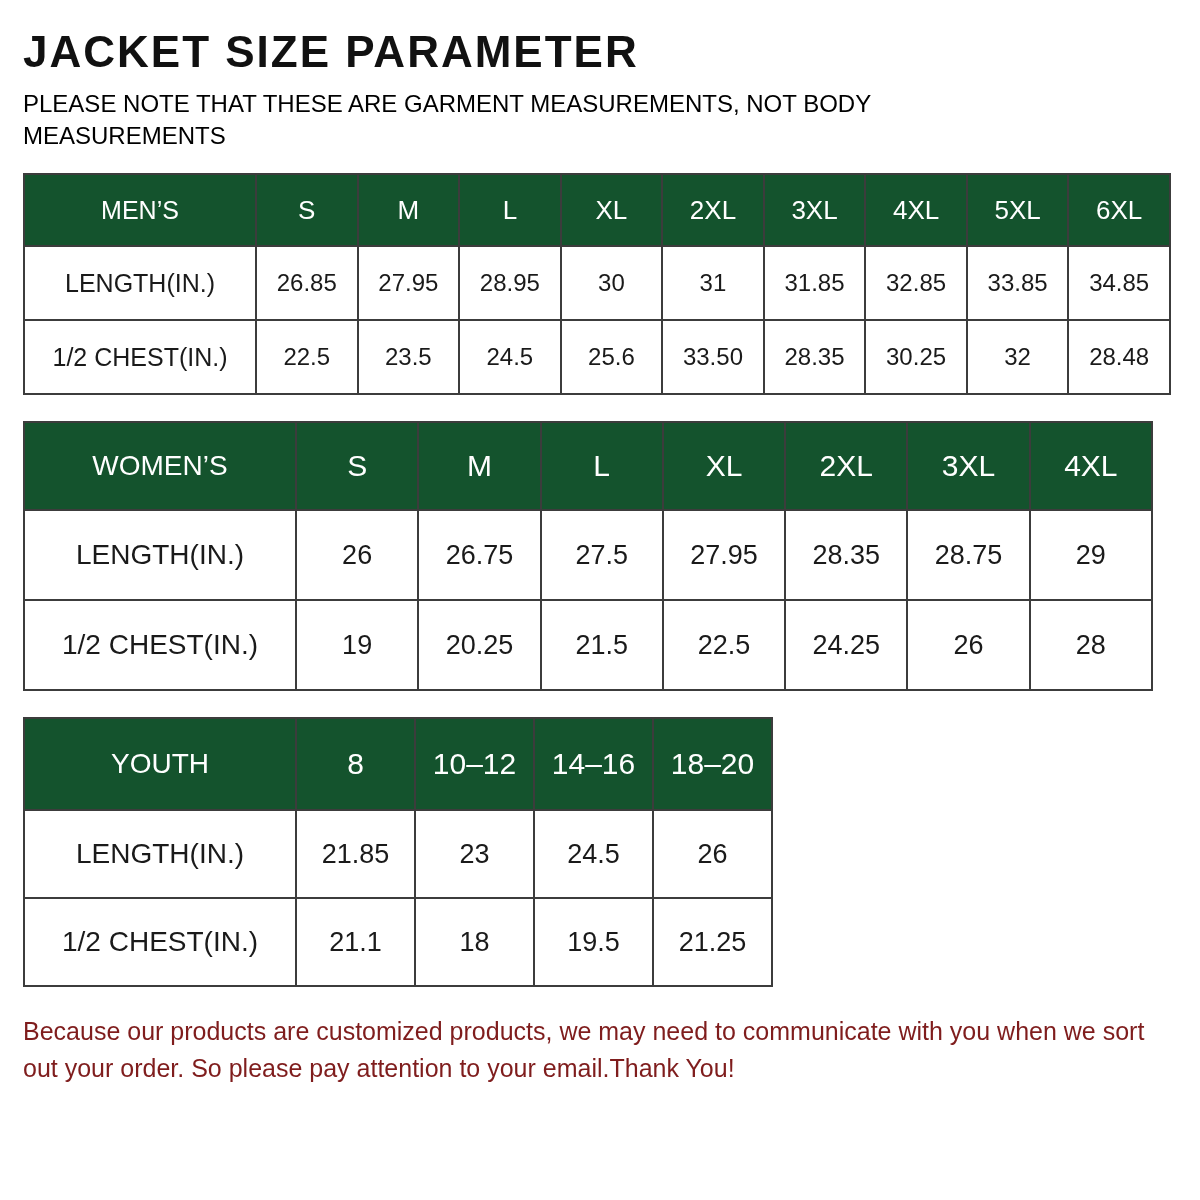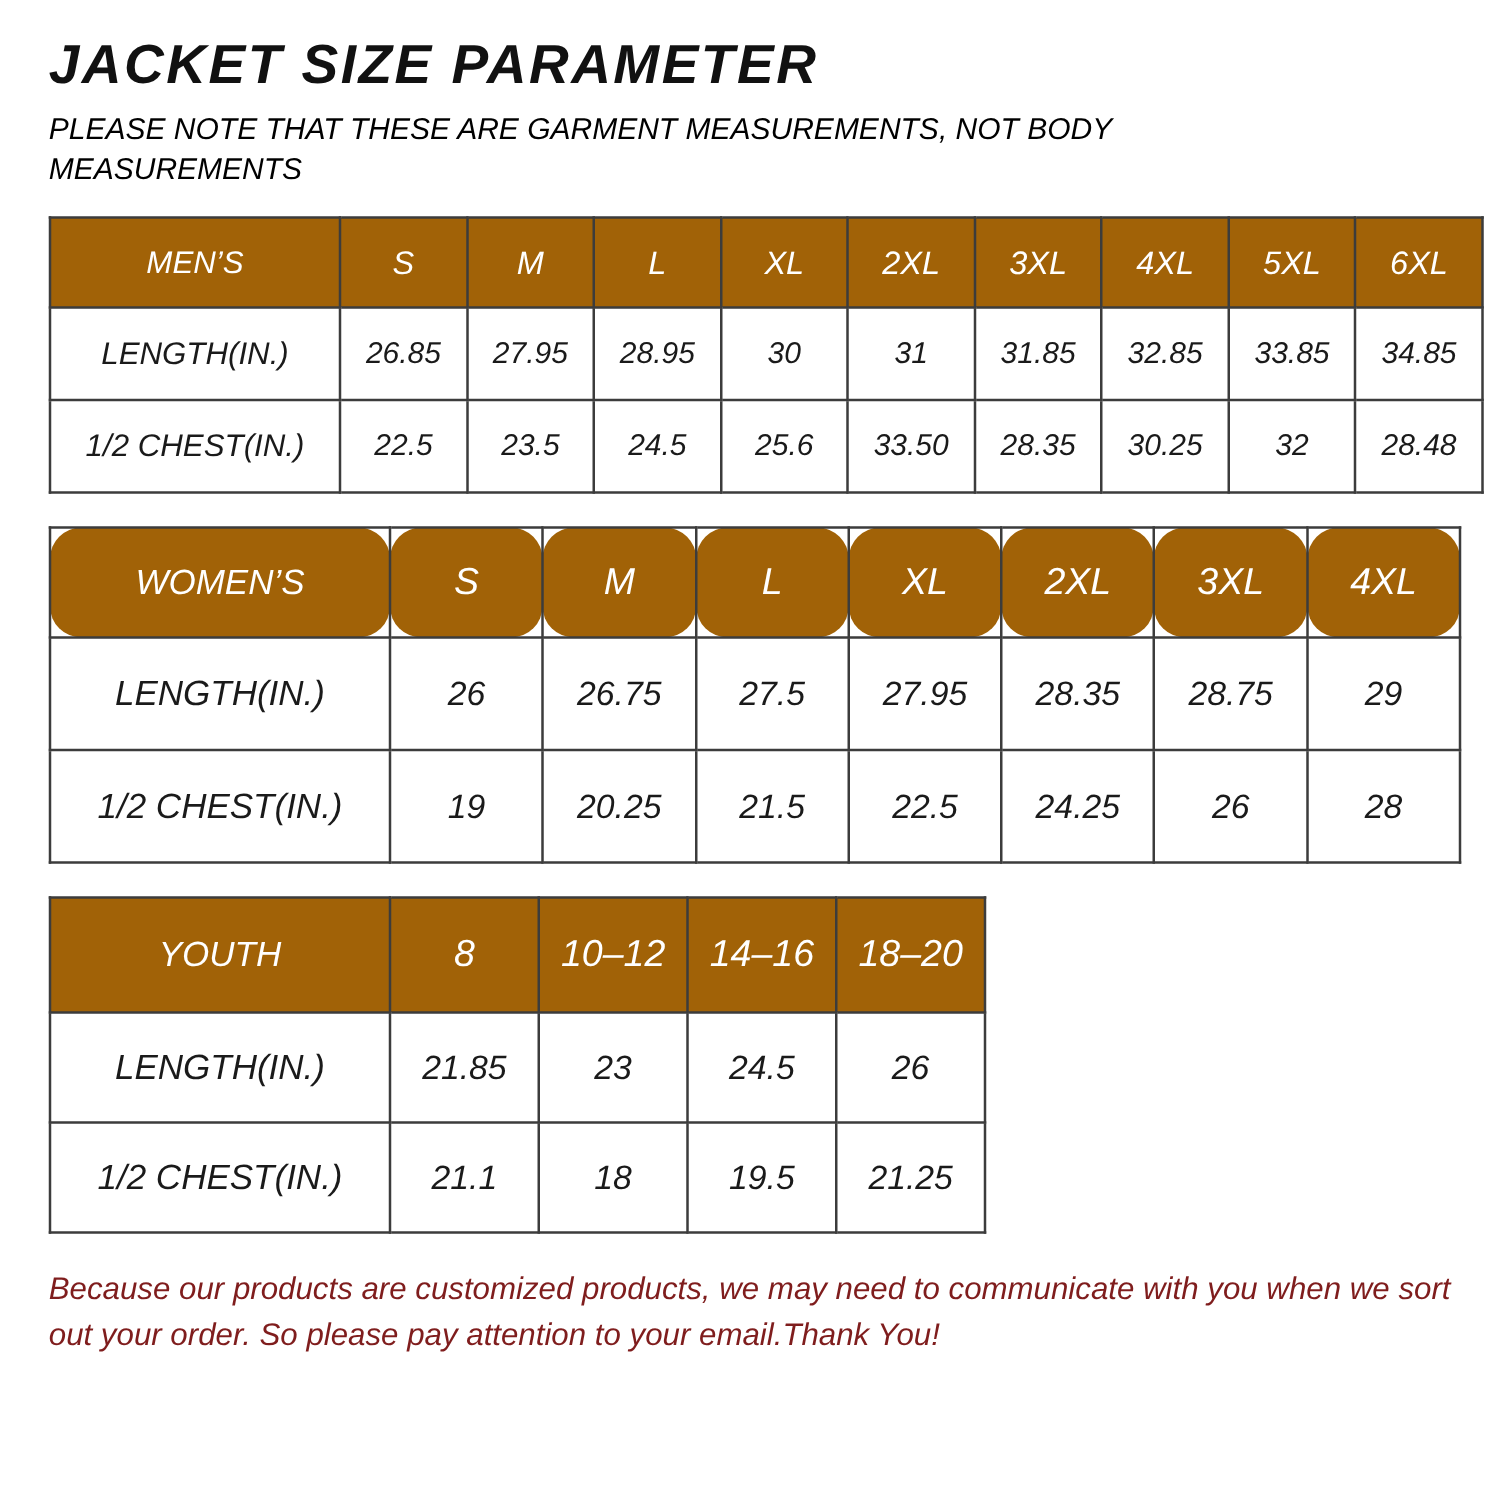--- a/index.html
+++ b/index.html
@@ -11,23 +11,22 @@
     width: 1200px;
     height: 1200px;
     font-family: "Liberation Sans", sans-serif;
     color: #1a1a1a;
     overflow: hidden;
   }
   .page {
     box-sizing: border-box;
     width: 1200px;
     height: 1200px;
-    padding: 30px 28px 10px 39px;
+    padding: 30px 28px 10px 23px;
     position: relative;
-    font-style: italic;
   }
   .main-title {
     font-size: 44px;
     font-weight: bold;
     letter-spacing: 2px;
     color: #111111;
     margin: 0 0 14px 0;
     line-height: 1.0;
   }
   .note {
@@ -45,36 +44,36 @@
   table.size-table td,
   table.size-table th {
     border: 2px solid #3c3c3c;
     text-align: center;
     vertical-align: middle;
     font-weight: normal;
     color: #1a1a1a;
     background: #ffffff;
   }
   table.size-table thead td {
-    background: #a16207;
+    background: #14532d;
     color: #ffffff;
   }
   
   #mens-table {
     width: 1148px;
   }
   #mens-table thead td { height: 68px; font-size: 26px; }
   #mens-table tbody td { height: 70px; font-size: 24px; }
   #mens-table .label-col { width: 228px; font-size: 25px; }
 
   
   #womens-table {
     width: 1130px;
   }
-  #womens-table thead td { height: 84px; font-size: 30px; border-radius: 25px; }
+  #womens-table thead td { height: 84px; font-size: 30px; }
   #womens-table tbody td { height: 86px; font-size: 27px; }
   #womens-table .label-col { width: 268px; font-size: 28px; }
 
   
   #youth-table {
     width: 750px;
   }
   #youth-table thead td { height: 88px; font-size: 30px; }
   #youth-table tbody td { height: 84px; font-size: 27px; }
   #youth-table .label-col { width: 268px; font-size: 28px; }

